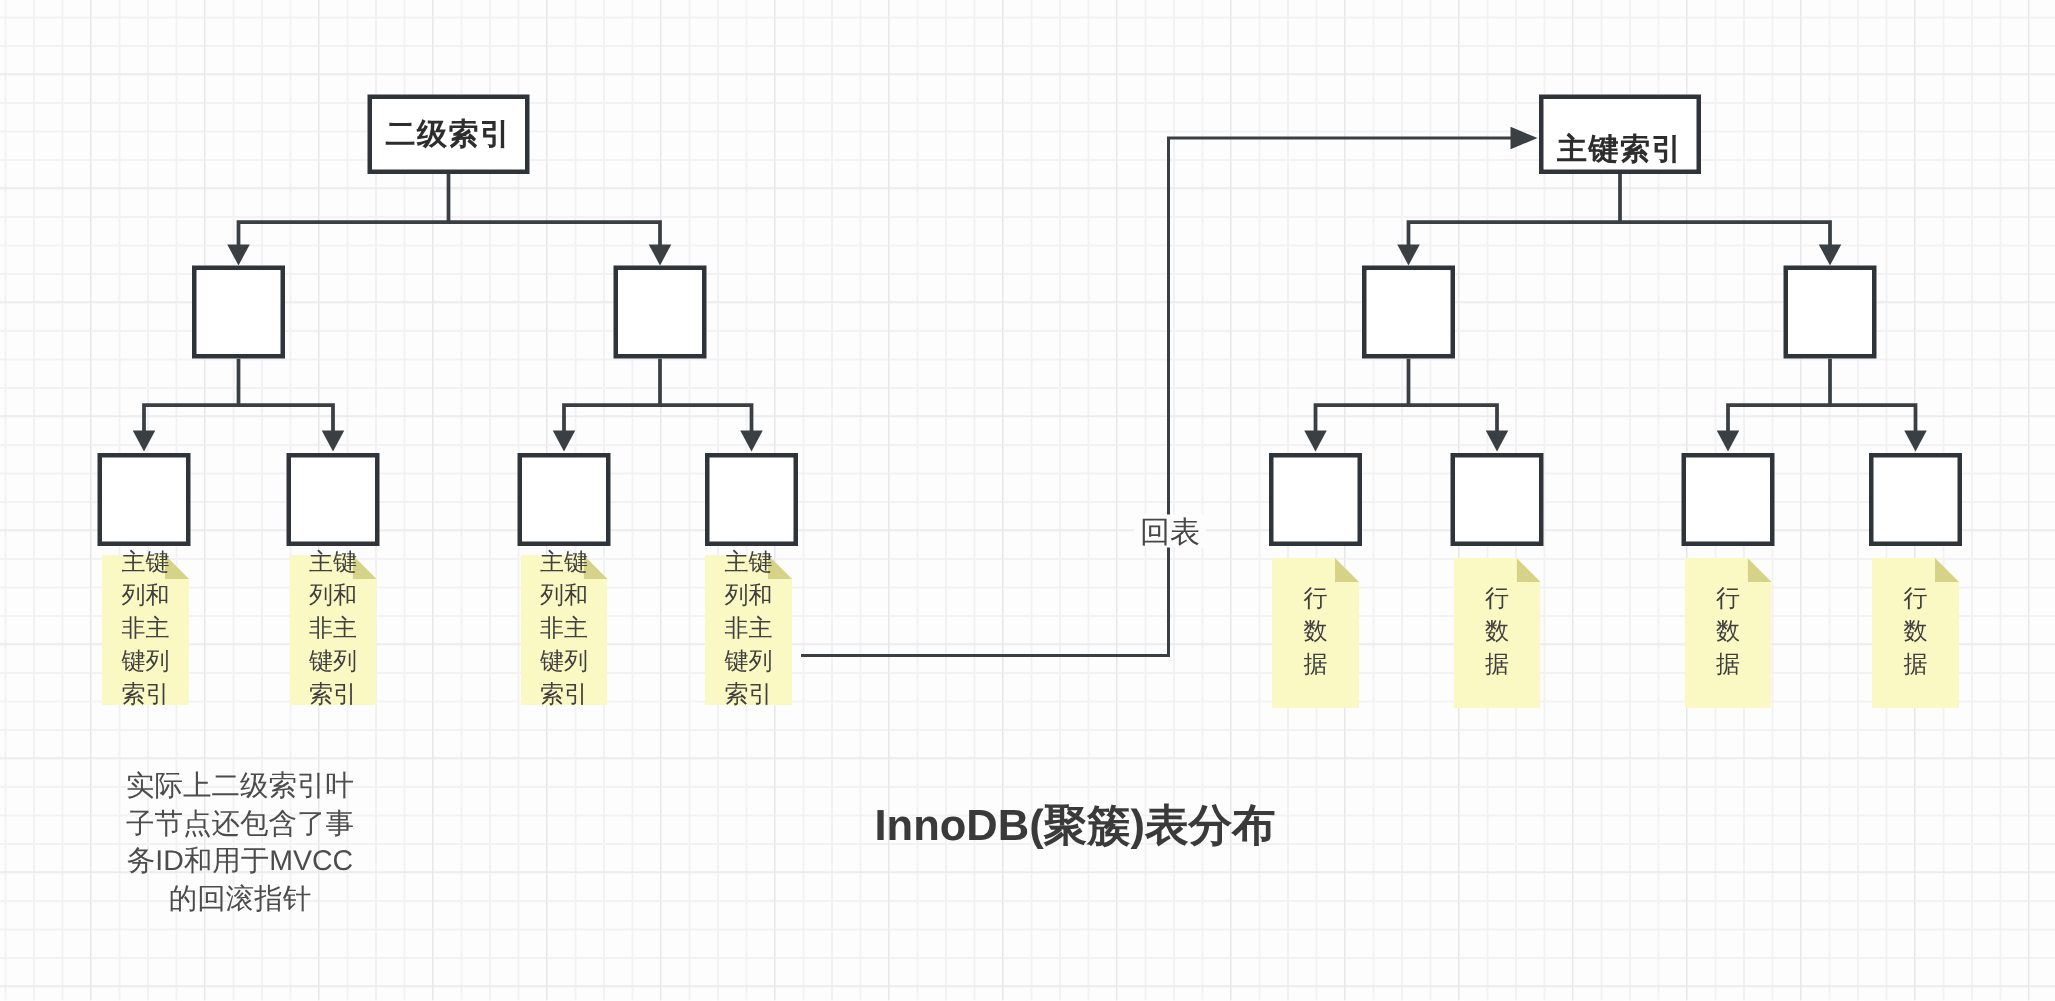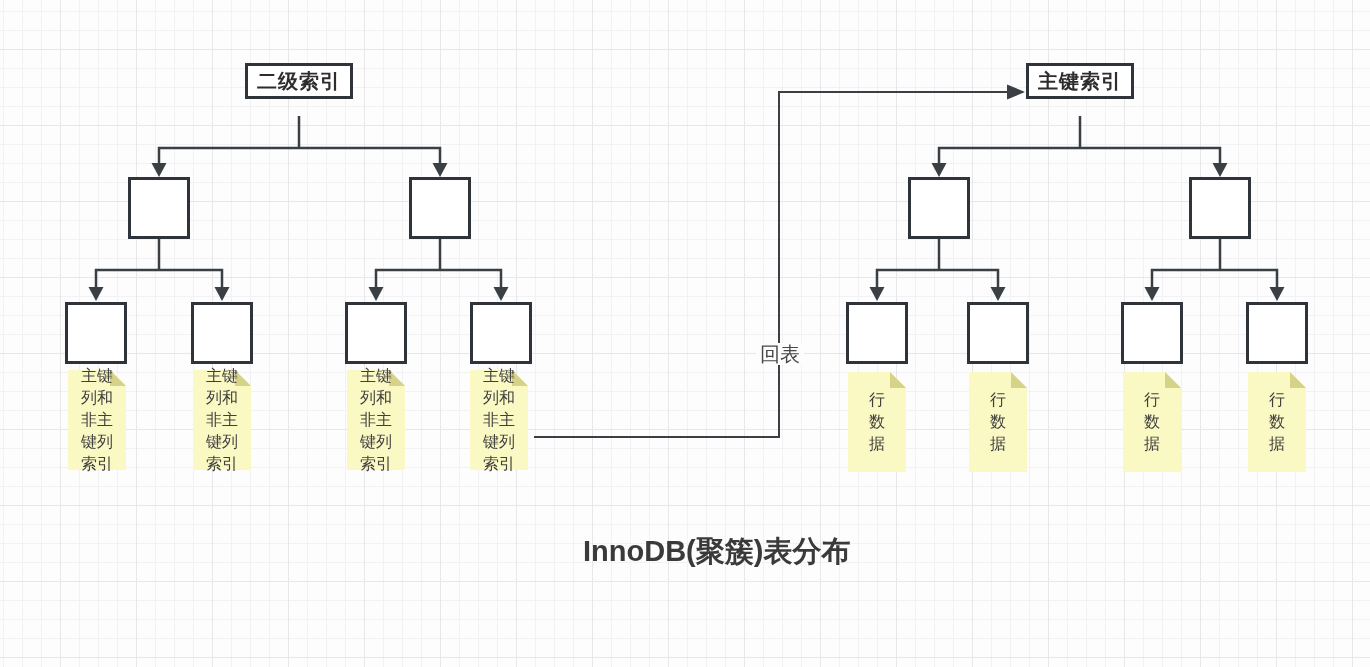--- a/index.html
+++ b/index.html
@@ -19,21 +19,21 @@
       linear-gradient(to right,#f2f2f4 1px,transparent 1px);
     background-size:76px 76px,76px 76px,19px 19px,19px 19px;
     background-position:-16px -27px;
   }
   .connector-layer{position:absolute;left:0;top:0;width:1370px;height:667px;}
   .connector{stroke:#3a3f44;stroke-width:2.5;fill:none;}
   .connector.thin{stroke-width:2;}
   .arrowhead{fill:#3a3f44;stroke:none;}
 
   .root-box{
-    position:absolute;width:108px;height:36px;box-sizing:border-box;
+    position:absolute;width:108px;height:53px;box-sizing:border-box;
     background:#ffffff;border:3px solid #2f343a;
     display:flex;align-items:center;justify-content:center;
     font-size:20px;font-weight:bold;color:#2d2d2d;letter-spacing:1px;
   }
   .node{
     position:absolute;width:62px;height:62px;box-sizing:border-box;
     background:#ffffff;border:3px solid #2f343a;
   }
   .sticky{position:absolute;width:58px;height:100px;}
   .sticky-body{
@@ -149,21 +149,21 @@
   <div class="sticky" style="left:470px;top:370px;">
     <div class="sticky-body"></div>
     <div class="sticky-fold"></div>
     <div class="sticky-text">主键
 列和
 非主
 键列
 索引</div>
   </div>
 
-  <div class="root-box" style="left:1026px;top:63px;">
+  <div class="root-box" style="left:1026px;top:63px;align-items:flex-end;">
     <span>主键索引</span>
   </div>
   <div class="node" style="left:908px;top:177px;"></div>
   <div class="node" style="left:1189px;top:177px;"></div>
   <div class="node" style="left:846px;top:302px;"></div>
   <div class="node" style="left:967px;top:302px;"></div>
   <div class="node" style="left:1121px;top:302px;"></div>
   <div class="node" style="left:1246px;top:302px;"></div>
 
   <div class="sticky" style="left:848px;top:372px;">
@@ -189,15 +189,19 @@
   </div>
   <div class="sticky" style="left:1248px;top:372px;">
     <div class="sticky-body"></div>
     <div class="sticky-fold"></div>
     <div class="sticky-text">行
 数
 据</div>
   </div>
 
   <div class="back-label">回表</div>
+  <div class="caption">实际上二级索引叶
+子节点还包含了事
+务ID和用于MVCC
+的回滚指针</div>
   <div class="diagram-title">InnoDB(聚簇)表分布</div>
 
 </div>
 
 </body></html>

